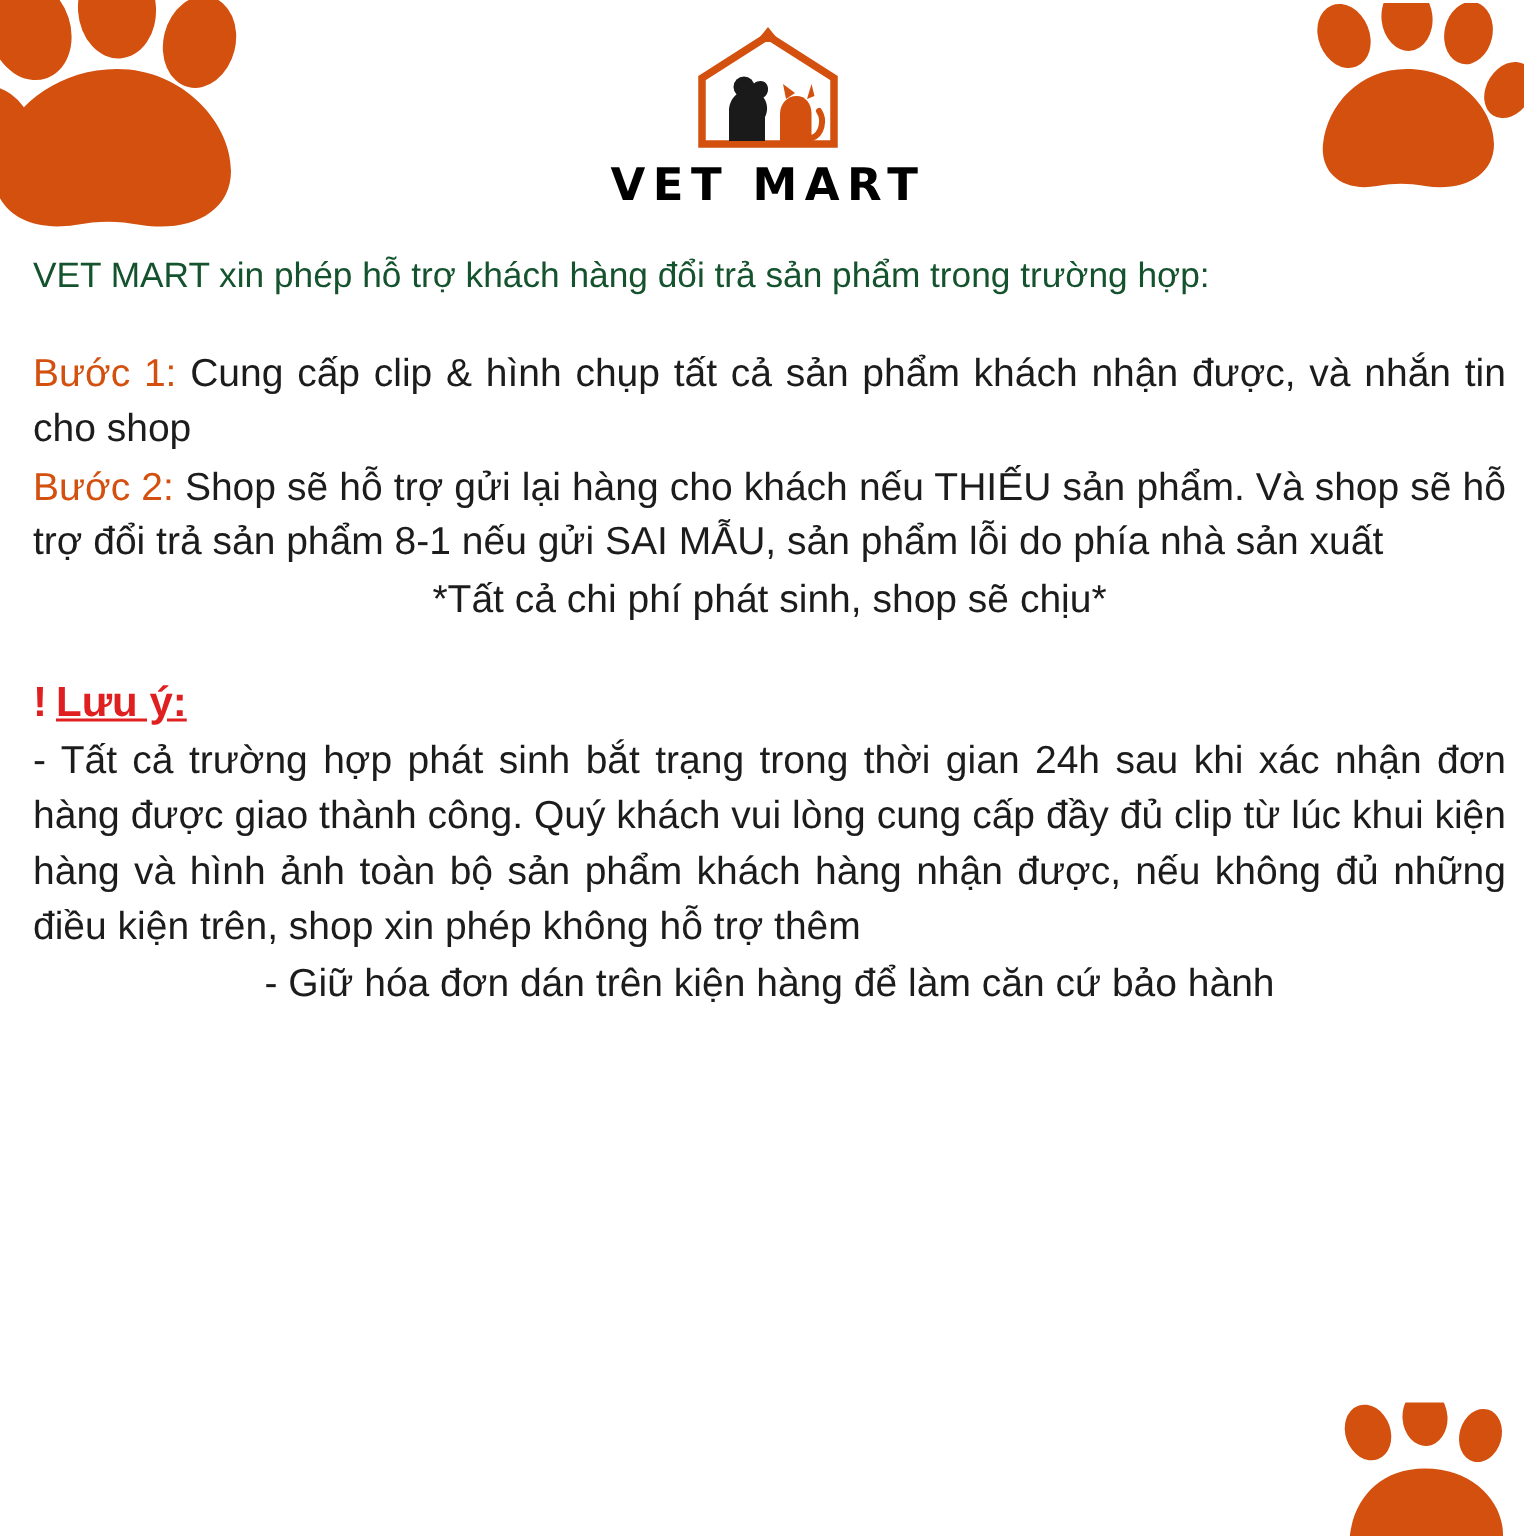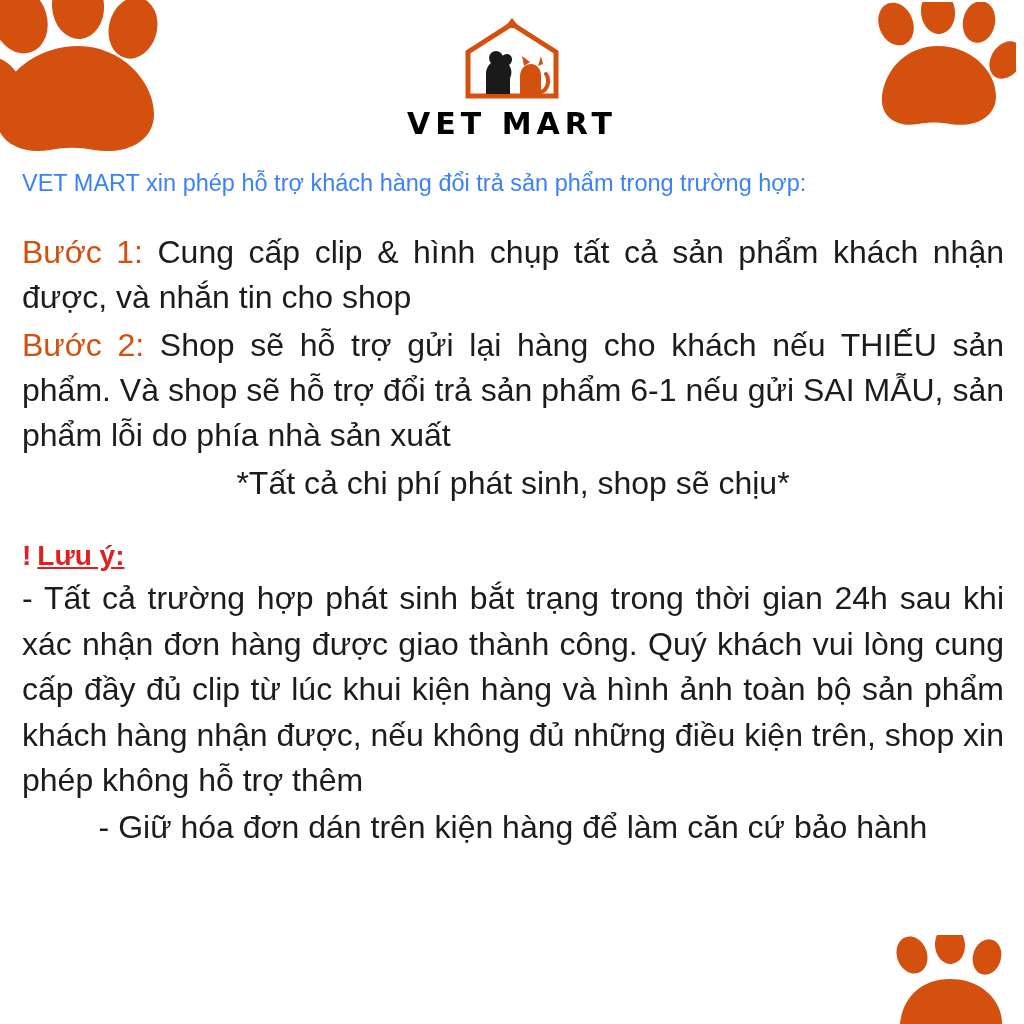--- a/index.html
+++ b/index.html
@@ -61,25 +61,25 @@
     letter-spacing: 0.5px;
     margin: 0 0 10px 0;
     color: #141414;
     font-family: "Liberation Sans", sans-serif;
   }
 
   .subtitle {
     font-size: 23.5px;
     line-height: 1.35;
     margin: 0 0 30px 0;
-    color: #3b82f6;
+    color: #14532d;
   }
 
   .para {
-    font-size: 32px;
+    font-size: 26px;
     line-height: 1.42;
     margin: 0 0 2px 0;
     text-align: justify;
     color: #1c1c1c;
   }
   .para.nojustify { text-align: center; }
 
   .step-label {
     color: #d4500f;
     font-weight: 500;
@@ -167,21 +167,21 @@
 
   <p class="subtitle">VET MART xin phép hỗ trợ khách hàng đổi trả sản phẩm trong trường hợp:</p>
 
   <p class="para">
     <span class="step-label">Bước 1:</span>
     <span>Cung cấp clip &amp; hình chụp tất cả sản phẩm khách nhận được, và nhắn tin cho shop</span>
   </p>
 
   <p class="para">
     <span class="step-label">Bước 2:</span>
-    <span>Shop sẽ hỗ trợ gửi lại hàng cho khách nếu THIẾU sản phẩm. Và shop sẽ hỗ trợ đổi trả sản phẩm 6-1 nếu gửi SAI MẪU, sản phẩm lỗi do phía nhà sản xuất</span>
+    <span>Shop sẽ hỗ trợ gửi lại hàng cho khách nếu THIẾU sản phẩm. Và shop sẽ hỗ trợ đổi trả sản phẩm 8-1 nếu gửi SAI MẪU, sản phẩm lỗi do phía nhà sản xuất</span>
   </p>
 
   <p class="para nojustify">*Tất cả chi phí phát sinh, shop sẽ chịu*</p>
 
   <div class="note-head">
     <span class="bang">!</span><span class="underline">Lưu ý:</span>
   </div>
 
   <div class="note-body">
     <p class="para">- Tất cả trường hợp phát sinh bắt trạng trong thời gian 24h sau khi xác nhận đơn hàng được giao thành công. Quý khách vui lòng cung cấp đầy đủ clip từ lúc khui kiện hàng và hình ảnh toàn bộ sản phẩm khách hàng nhận được, nếu không đủ những điều kiện trên, shop xin phép không hỗ trợ thêm</p>

